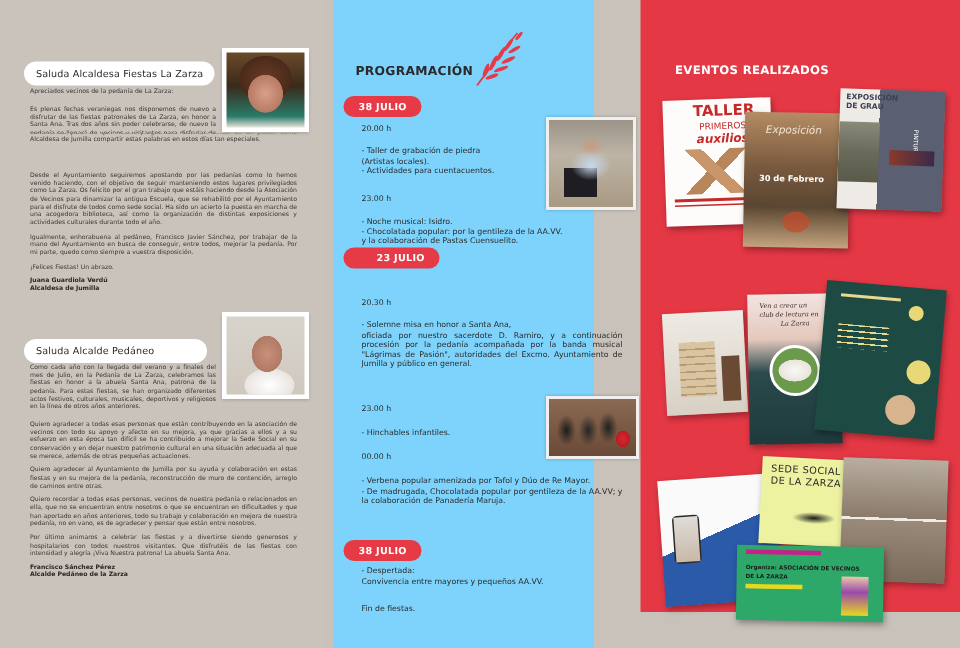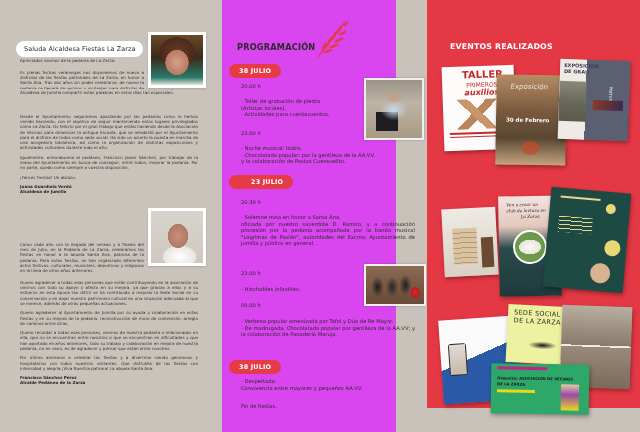--- a/index.html
+++ b/index.html
@@ -24,21 +24,21 @@
     .ptext {
       position: absolute; font-size: 4.1px; line-height: 5.2px; color: #3a3532;
       text-align: justify;
     }
     .ptext p { margin-bottom: 4.3px; }
     .sig { font-weight: bold; color: #2a2522; }
 
     
     .panel-mid {
       position: absolute; left: 222px; top: 0; width: 174px; height: 432px;
-      background: #d946ef; color: #2b2b2b;
+      background: #7dd3fc; color: #2b2b2b;
     }
     .prog-title {
       position: absolute; left: 15px; top: 42px; font-size: 8.2px; font-weight: bold;
       color: #2a2a2a; letter-spacing: 0.2px;
     }
     .branch { position: absolute; left: 93px; top: 20px; width: 34px; height: 38px; }
     .date-pill {
       position: absolute; left: 7px; background: #e63a46; color: #fff;
       font-size: 6.4px; font-weight: bold; height: 14px; line-height: 14px;
       padding: 0 10px; border-radius: 8px; letter-spacing: 0.2px;
@@ -82,20 +82,21 @@
   </div>
 
   <div class="ptext" style="left:20px; top:114px; width:178px;">
     <p>Desde el Ayuntamiento seguiremos apostando por las pedanías como lo hemos venido haciendo, con el objetivo de seguir manteniendo estos lugares privilegiados como La Zarza. Os felicito por el gran trabajo que estáis haciendo desde la Asociación de Vecinos para dinamizar la antigua Escuela, que se rehabilitó por el Ayuntamiento para el disfrute de todos como sede social. Ha sido un acierto la puesta en marcha de una acogedora biblioteca, así como la organización de distintas exposiciones y actividades culturales durante todo el año.</p>
     <p>Igualmente, enhorabuena al pedáneo, Francisco Javier Sánchez, por trabajar de la mano del Ayuntamiento en busca de conseguir, entre todos, mejorar la pedanía. Por mi parte, quedo como siempre a vuestra disposición.</p>
     <p>¡Felices Fiestas! Un abrazo.</p>
     <div class="sig">Juana Guardiola Verdú</div>
     <div class="sig">Alcaldesa de Jumilla</div>
   </div>
 
+  <div class="pill-title" style="left:16px; top:226px; width:122px;">Saluda Alcalde Pedáneo</div>
 
   <div class="photo" style="left:148px; top:208px; width:58px; height:58px;">
     <div class="img" style="background:radial-gradient(ellipse 32% 38% at 52% 48%, #c9907a 0%, #b07a64 60%, transparent 62%), radial-gradient(ellipse 45% 30% at 55% 88%, #ffffff 0%, #e8e4e0 70%, transparent 72%), linear-gradient(180deg,#d8d4cc 0%,#cfc8bf 100%);"></div>
   </div>
 
   <div class="ptext" style="left:20px; top:242px; width:124px;">
     <p>Como cada año con la llegada del verano y a finales del mes de Julio, en la Pedanía de La Zarza, celebramos las fiestas en honor a la abuela Santa Ana, patrona de la pedanía. Para estas fiestas, se han organizado diferentes actos festivos, culturales, musicales, deportivos y religiosos en la línea de otros años anteriores.</p>
   </div>
 
   <div class="ptext" style="left:20px; top:280px; width:178px;">
@@ -133,21 +134,21 @@
   <div class="mtext" style="top:130px;">23.00 h</div>
   <div class="mtext" style="top:145px; width:175px;">
     <div>- Noche musical: Isidro.</div>
     <div>- Chocolatada popular: por la gentileza de la AA.VV.</div>
     <div>y la colaboración de Pastas Cuensuelito.</div>
   </div>
   <div class="mphoto" style="left:142px; top:78px; width:60px; height:62px;">
     <div class="img" style="background:radial-gradient(ellipse 18% 14% at 50% 30%, #c99a82 0%, transparent 80%), radial-gradient(ellipse 30% 22% at 50% 52%, #c8d8ec 0%, transparent 80%), linear-gradient(180deg,transparent 55%, #1e1e22 55%, #1e1e22 88%, transparent 88%) 30% 0/40% 100% no-repeat, linear-gradient(180deg,#9c9488 0%,#bdb4a6 40%,#a89a84 100%);"></div>
   </div>
 
-  <div class="date-pill" style="top:175px;padding-left:22px;">23 JULIO</div>
+  <div class="date-pill" style="top:165px;padding-left:22px;">23 JULIO</div>
   <div class="mtext" style="top:199px;">20.30 h</div>
   <div class="mtext justify" style="top:214px; width:174px;">
     <div>- Solemne misa en honor a Santa Ana,</div>
     <div>oficiada por nuestro sacerdote D. Ramiro, y a continuación procesión por la pedanía acompañada por la banda musical "Lágrimas de Pasión", autoridades del Excmo. Ayuntamiento de Jumilla y público en general.</div>
   </div>
   <div class="mtext" style="top:270px;">23.00 h</div>
   <div class="mtext" style="top:286px;">- Hinchables infantiles.</div>
   <div class="mtext" style="top:302px;">00.00 h</div>
   <div class="mtext justify" style="top:318px; width:174px;">
     <div>- Verbena popular amenizada por Tafol y Dúo de Re Mayor.</div>

